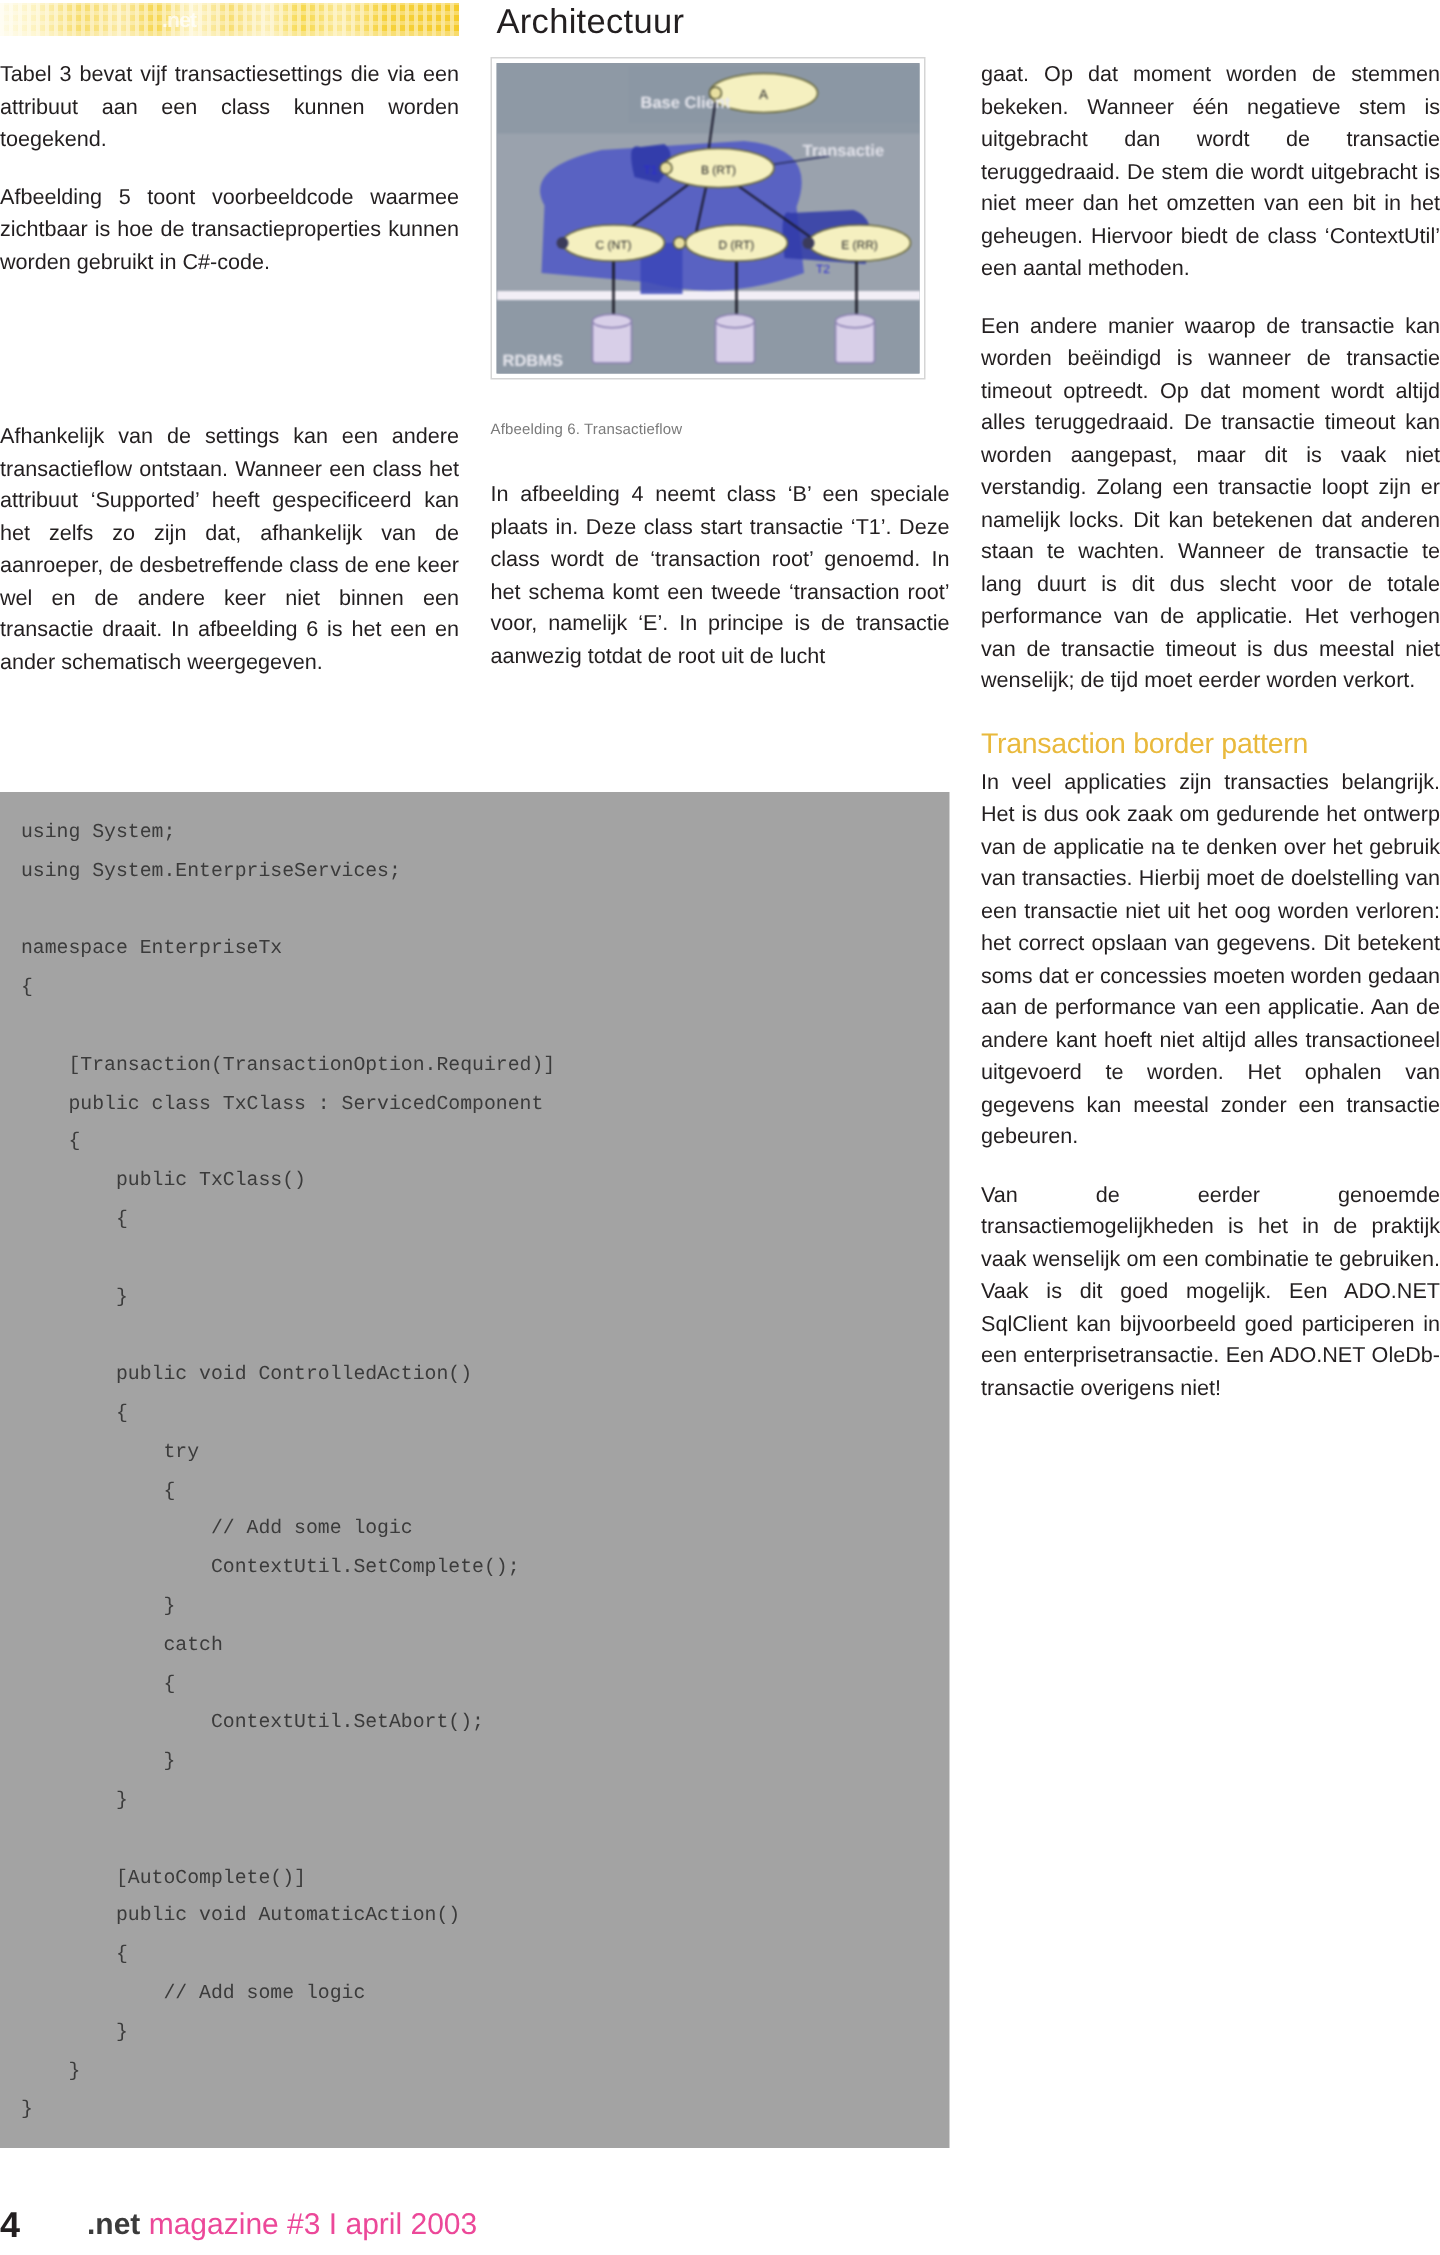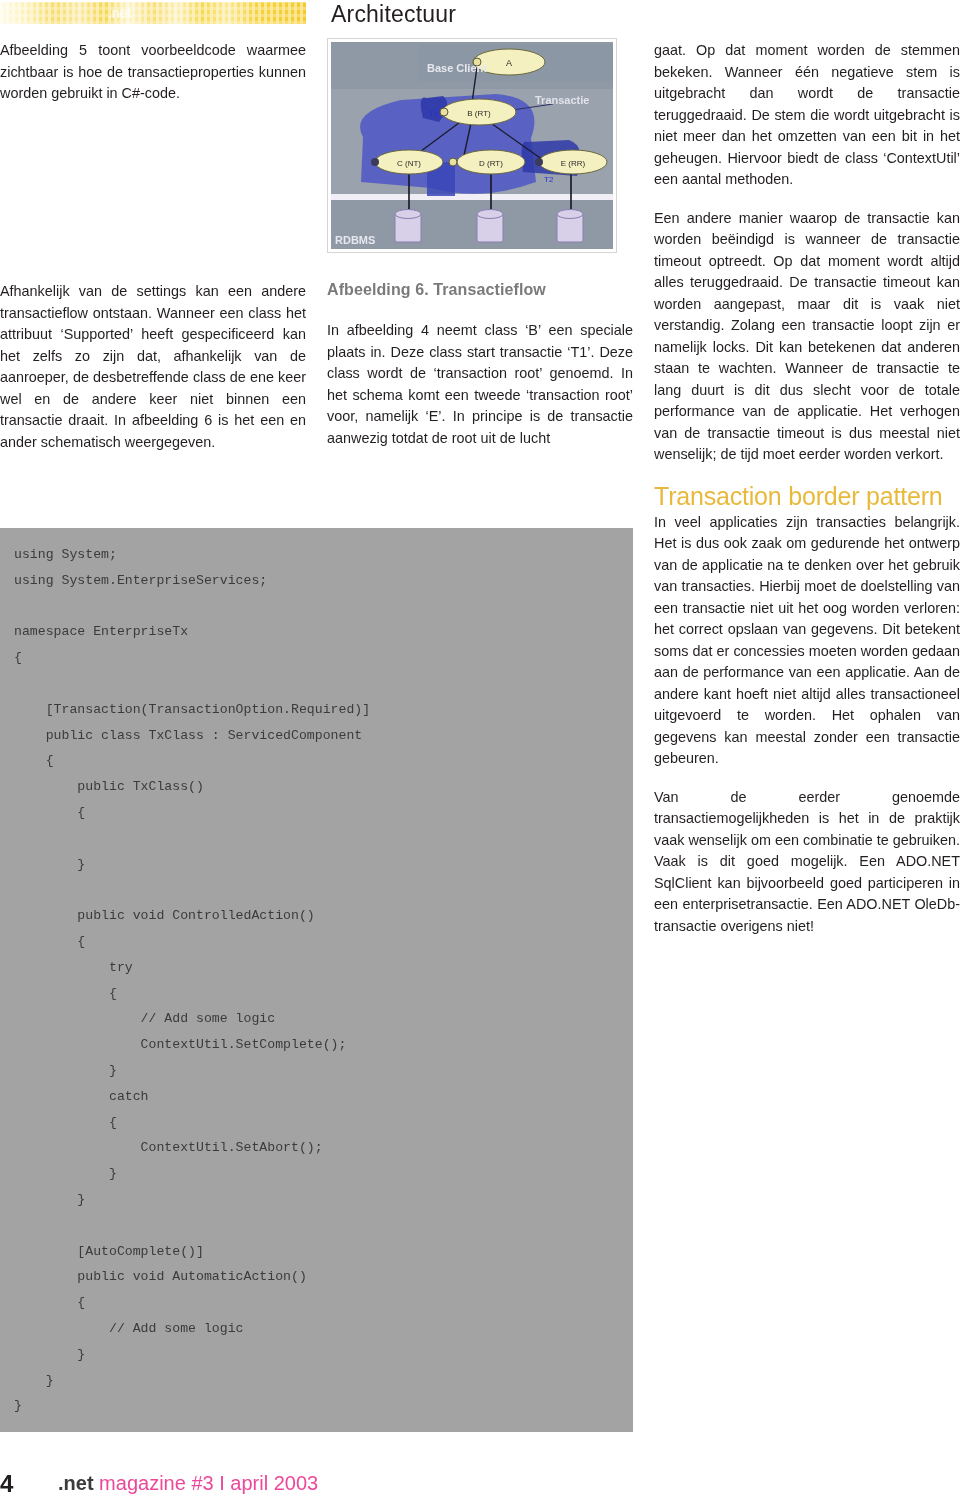--- a/index.html
+++ b/index.html
@@ -55,21 +55,21 @@
 
   
   .figure-box{
     position:absolute;left:327px;top:38px;width:290px;height:215px;
     border:1px solid #d5d5d5;background:#ffffff;padding:3px;box-sizing:border-box;
   }
   .fig-inner{position:relative;width:100%;height:100%;overflow:hidden;background:#8f9aa6;}
   .fig-blur{filter:blur(0.6px);position:absolute;inset:0;}
   .fig-caption{
     position:absolute;left:327px;top:281px;width:306px;
-    font-size:16px;font-weight:bold;color:#7a7a7a;letter-spacing:.1px;
+    font-size:10px;font-weight:normal;color:#7a7a7a;letter-spacing:.1px;
   }
 
   
   .code-block{
     position:absolute;left:0;top:528px;width:633px;height:904px;
     background:#a3a3a3;
     box-sizing:border-box;
     padding:14px 0 0 14px;
   }
   .code-block pre{
@@ -81,21 +81,21 @@
     white-space:pre;
   }
   .code-caption{
     position:absolute;left:0;top:1518px;width:633px;
     font-size:11px;font-weight:normal;color:#231f20;letter-spacing:.1px;
   }
 
   
   h2.accent{
     margin:4px 0 2px 0;
-    font-size:25px;
+    font-size:19px;
     line-height:27px;
     font-weight:normal;
     color:#e9b93c;
     letter-spacing:-.2px;
   }
 
   
   .footer{position:absolute;left:0;top:1466px;width:960px;height:37px;}
   .pagenum{
     position:absolute;left:0;top:4px;
@@ -180,20 +180,21 @@
 
         <text x="96" y="30" font-size="11" fill="#e7e7ee" font-family="Liberation Sans, sans-serif" font-weight="bold">Base Client</text>
         <text x="204" y="62" font-size="11" fill="#e2e2ea" font-family="Liberation Sans, sans-serif" font-weight="bold">Transactie</text>
         <text x="4" y="202" font-size="11" fill="#e7e7ee" font-family="Liberation Sans, sans-serif" font-weight="bold">RDBMS</text>
       </svg>
     </div>
   </div>
   <div class="fig-caption">Afbeelding 6. Transactieflow</div>
 
   <div class="col col-left" style="top:40px;">
+    <p class="body">Tabel 3 bevat vijf transactiesettings die via een attribuut aan een class kunnen worden toegekend.</p>
     <p class="body">Afbeelding 5 toont voorbeeldcode waarmee zichtbaar is hoe de transactieproperties kunnen worden gebruikt in C#-code.</p>
   </div>
 
   <div class="col col-left" style="top:281px;">
     <p class="body">Afhankelijk van de settings kan een andere transactieflow ontstaan. Wanneer een class het attribuut ‘Supported’ heeft gespecificeerd kan het zelfs zo zijn dat, afhankelijk van de aanroeper, de desbetreffende class de ene keer wel en de andere keer niet binnen een transactie draait. In afbeelding 6 is het een en ander schematisch weergegeven.</p>
   </div>
 
   <div class="col col-mid" style="top:320px;">
     <p class="body">In afbeelding 4 neemt class ‘B’ een speciale plaats in. Deze class start transactie ‘T1’. Deze class wordt de ‘transaction root’ genoemd. In het schema komt een tweede ‘transaction root’ voor, namelijk ‘E’. In principe is de transactie aanwezig totdat de root uit de lucht</p>
   </div>

